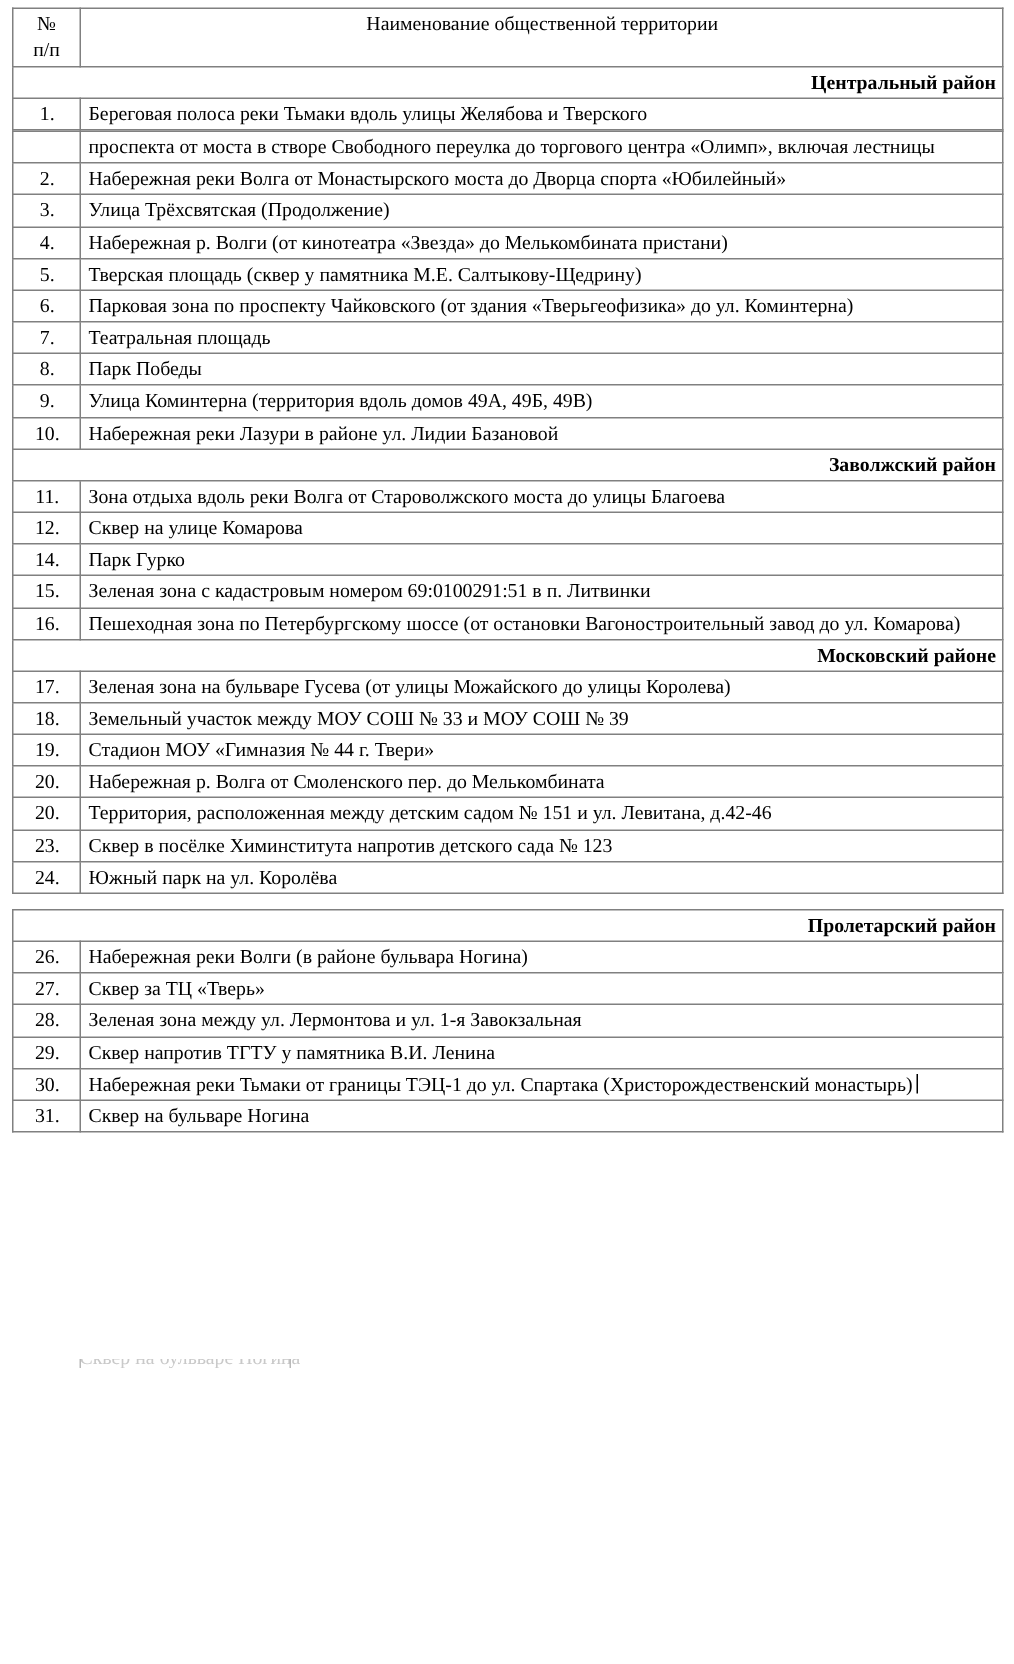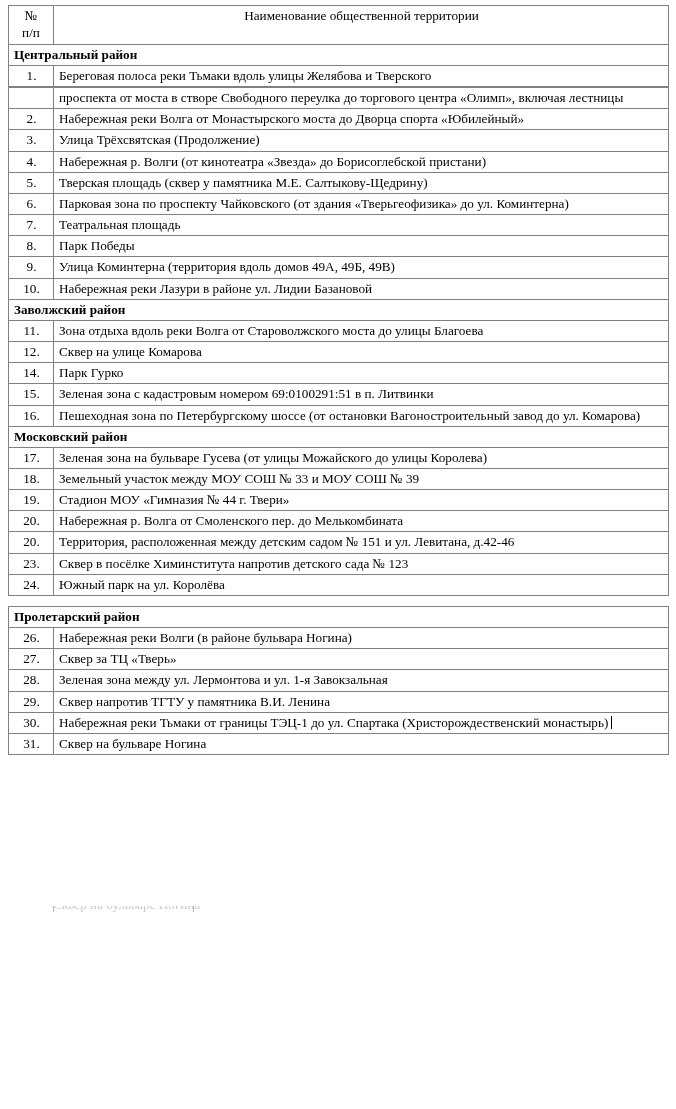--- a/index.html
+++ b/index.html
@@ -66,21 +66,21 @@
     padding-top: 4px;
     line-height: 1.32;
   }
   td.head.head-num {
     padding-left: 2px;
     padding-right: 2px;
   }
 
   
   td.district {
-    text-align: left;
+    text-align: right;
     font-weight: bold;
     padding-top: 2px;
     padding-bottom: 3px;
   }
 
   
   tr.gap-row td {
     border: 0;
     padding: 0;
     height: 10px;
@@ -181,21 +181,21 @@
         <td class="name">Набережная реки Волга от Монастырского моста до Дворца спорта «Юбилейный»</td>
       </tr>
 
       <tr>
         <td class="num">3.</td>
         <td class="name">Улица Трёхсвятская (Продолжение)</td>
       </tr>
 
       <tr>
         <td class="num">4.</td>
-        <td class="name">Набережная р. Волги (от кинотеатра «Звезда» до Борисоглебской пристани)</td>
+        <td class="name">Набережная р. Волги (от кинотеатра «Звезда» до Мелькомбината пристани)</td>
       </tr>
 
       <tr>
         <td class="num">5.</td>
         <td class="name">Тверская площадь (сквер у памятника М.Е. Салтыкову-Щедрину)</td>
       </tr>
 
       <tr>
         <td class="num">6.</td>
         <td class="name">Парковая зона по проспекту Чайковского (от здания «Тверьгеофизика» до ул. Коминтерна)</td>
@@ -245,21 +245,21 @@
         <td class="num pad-2">15.</td>
         <td class="name pad-2">Зеленая зона с кадастровым номером 69:0100291:51 в  п. Литвинки</td>
       </tr>
 
       <tr>
         <td class="num">16.</td>
         <td class="name">Пешеходная зона по Петербургскому шоссе (от остановки Вагоностроительный завод до ул. Комарова)</td>
       </tr>
 
       <tr>
-        <td class="district" colspan="2">Московский район</td>
+        <td class="district" colspan="2">Московский районе</td>
       </tr>
 
       <tr>
         <td class="num">17.</td>
         <td class="name">Зеленая зона на бульваре Гусева (от улицы Можайского до улицы Королева)</td>
       </tr>
 
       <tr>
         <td class="num">18.</td>
         <td class="name">Земельный участок между МОУ СОШ № 33 и МОУ СОШ  № 39</td>

